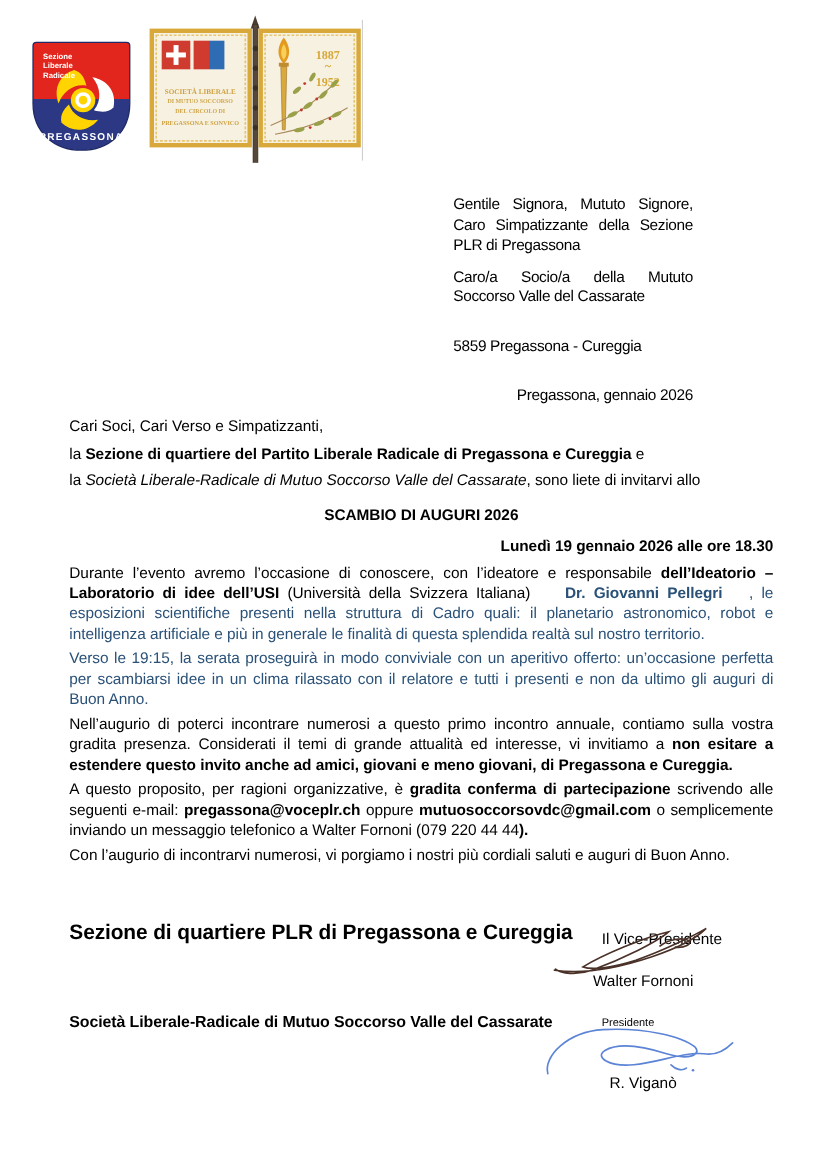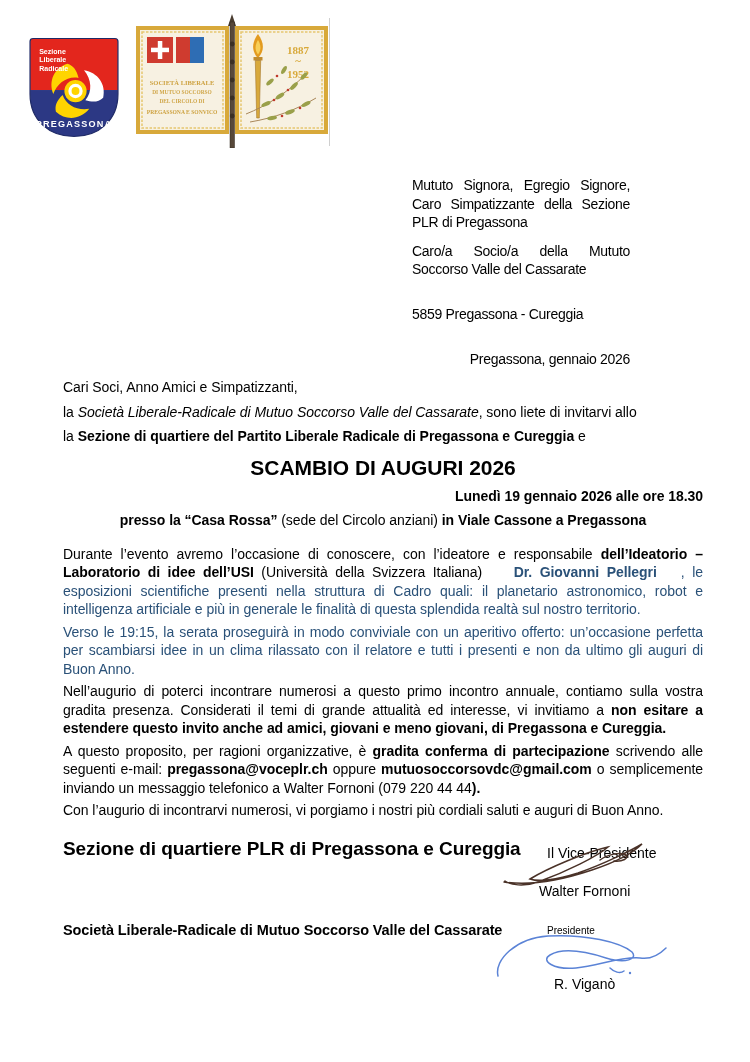--- a/index.html
+++ b/index.html
@@ -21,21 +21,21 @@
 
   
   .letter-body{position:absolute;left:63px;top:378px;width:640px;
                font-size:14px;line-height:18.5px;letter-spacing:-0.05px;}
   .letter-body p{margin:0;}
   .salutation{margin:0 0 6px 0 !important;}
   .intro{margin:0 0 6px 0 !important;}
   .b{font-weight:bold;}
   .i{font-style:italic;}
   .navy{color:#2a5178;margin-left:24px;}
-  .t1{text-align:center;font-weight:bold;font-size:21px;line-height:20px;margin:12px 0 9px 0 !important;}
+  .t1{text-align:center;font-weight:bold;font-size:14px;line-height:20px;margin:12px 0 9px 0 !important;}
   .t2{text-align:right;font-weight:bold;font-size:14px;margin:0 0 6px 0 !important;}
   .t3{text-align:center;margin:0 0 15px 0 !important;}
   .para{text-align:justify;margin:0 0 4px 0 !important;}
 
   
   .sig-org1{position:absolute;left:63px;top:838px;font-size:19px;font-weight:bold;letter-spacing:-0.1px;}
   .sig-role1{position:absolute;left:547px;top:845px;font-size:14px;}
   .sig1-svg{position:absolute;left:500px;top:838px;width:165px;height:56px;}
   .sig-name1{position:absolute;left:539px;top:883px;font-size:14px;}
   .sig-org2{position:absolute;left:63px;top:922px;font-size:14.5px;font-weight:bold;letter-spacing:-0.1px;}
@@ -140,36 +140,35 @@
           <circle cx="148" cy="104" r="1.3"></circle>
             <circle cx="166" cy="96" r="1.3"></circle>
           <circle cx="143" cy="64" r="1.3"></circle>
         </g>
       </g>
     </g>
   </svg>
   <div class="scan-edge"></div>
 
   <div class="recipient">
-    <div class="blk1">Mututo Signora, Egregio Signore, Caro Simpatizzante della Sezione PLR di Pregassona</div>
+    <div class="blk1">Gentile Signora, Mututo Signore, Caro Simpatizzante della Sezione PLR di Pregassona</div>
     <div class="blk2">Caro/a Socio/a della Mututo Soccorso Valle del Cassarate</div>
     <div class="addr">5859 Pregassona - Cureggia</div>
     <div class="dateline">Pregassona, gennaio 2026</div>
   </div>
 
   <div class="letter-body">
-    <p class="salutation">Cari Soci, Anno Amici e Simpatizzanti,</p>
+    <p class="salutation">Cari Soci, Cari Verso e Simpatizzanti,</p>
+
+    <p class="intro"><span>la </span><span class="b">Sezione di quartiere del Partito Liberale Radicale di Pregassona e Cureggia</span><span> e</span></p>
 
     <p class="intro"><span>la </span><span class="i">Società Liberale-Radicale di Mutuo Soccorso Valle del Cassarate</span><span>, sono liete di invitarvi allo</span></p>
-
-    <p class="intro"><span>la </span><span class="b">Sezione di quartiere del Partito Liberale Radicale di Pregassona e Cureggia</span><span> e</span></p>
 
     <p class="t1">SCAMBIO DI AUGURI 2026</p>
     <p class="t2">Lunedì 19 gennaio 2026 alle ore 18.30</p>
-    <p class="t3"><span class="b">presso la “Casa Rossa” </span><span>(sede del Circolo anziani) </span><span class="b">in Viale Cassone a Pregassona</span></p>
 
     <p class="para"><span>Durante l’evento avremo l’occasione di conoscere, con l’ideatore e responsabile </span><span class="b">dell’Ideatorio – Laboratorio di idee dell’USI</span><span> (Università della Svizzera Italiana) </span><span class="b navy">Dr. Giovanni Pellegri</span><span class="navy">, le esposizioni scientifiche presenti nella struttura di Cadro quali: il planetario astronomico, robot e intelligenza artificiale e più in generale le finalità di questa splendida realtà sul nostro territorio.</span></p>
 
     <p class="para navy">Verso le 19:15, la serata proseguirà in modo conviviale con un aperitivo offerto: un’occasione perfetta per scambiarsi idee in un clima rilassato con il relatore e tutti i presenti e non da ultimo gli auguri di Buon Anno.</p>
 
     <p class="para"><span>Nell’augurio di poterci incontrare numerosi a questo primo incontro annuale, contiamo sulla vostra gradita presenza. Considerati il temi di grande attualità ed interesse, vi invitiamo a </span><span class="b">non esitare a estendere questo invito anche ad amici, giovani e meno giovani, di Pregassona e Cureggia.</span></p>
 
     <p class="para"><span>A questo proposito, per ragioni organizzative, è </span><span class="b">gradita conferma di partecipazione</span><span> scrivendo alle seguenti e-mail: </span><span class="b">pregassona@voceplr.ch</span><span> oppure </span><span class="b">mutuosoccorsovdc@gmail.com</span><span> o semplicemente inviando un messaggio telefonico a Walter Fornoni (079 220 44 44</span><span class="b">).</span></p>
 
     <p class="para">Con l’augurio di incontrarvi numerosi, vi porgiamo i nostri più cordiali saluti e auguri di Buon Anno.</p>

